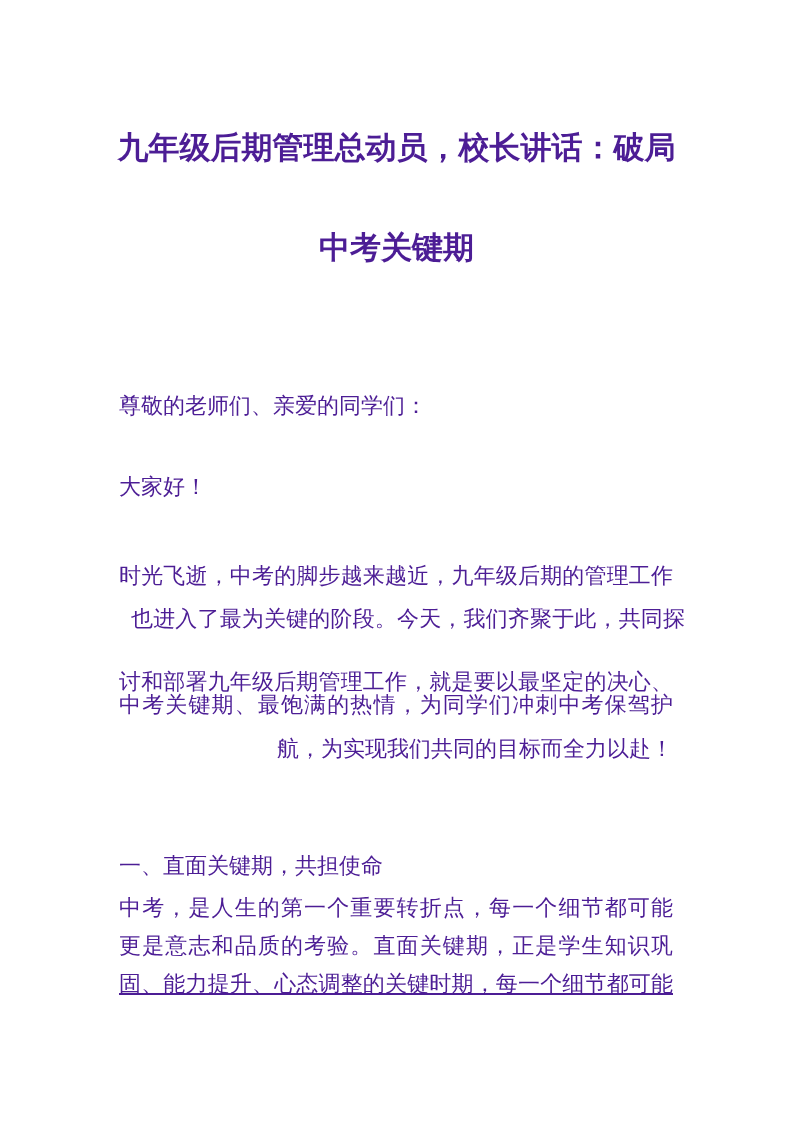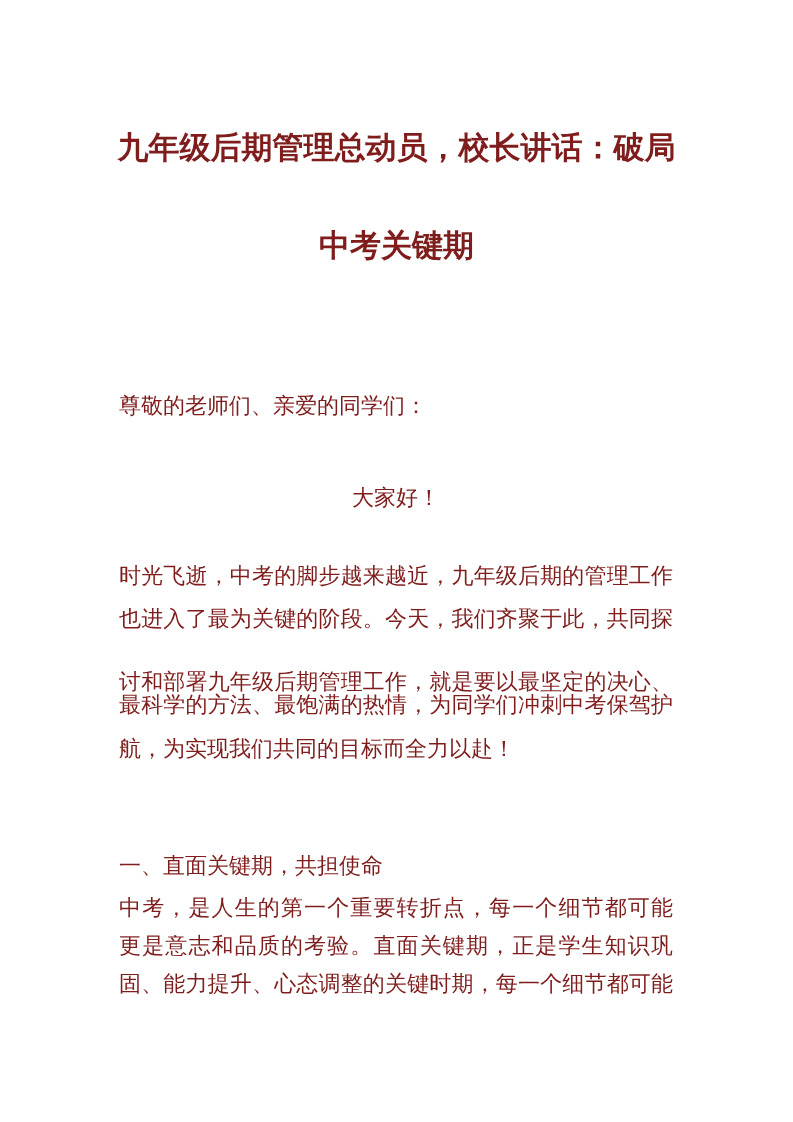--- a/index.html
+++ b/index.html
@@ -14,66 +14,66 @@
     color: #1a1a1a;
   }
   .line {
     position: absolute;
     left: 119px;
     width: 554px;
     height: 43px;
     font-size: 22px;
     line-height: 43px;
     white-space: nowrap;
-    color: #7f1d1d;
+    color: #4c1d95;
   }
   .just {
     white-space: normal;
     text-align: justify;
     text-align-last: justify;
   }
   .title-line {
     left: 0;
     width: 793px;
     text-align: center;
     font-weight: 700;
     font-size: 31px;
     height: 44px;
     line-height: 44px;
     white-space: nowrap;
   }
   .t1 { top: 126px; }
-  .t2 { top: 226px; font-family: Liberation Mono, monospace; }
+  .t2 { top: 226px; }
   .p-salutation { top: 384px; }
-  .p-greeting   { top: 476px; text-align: center; }
+  .p-greeting   { top: 465px; }
   .b1 { top: 554px; }
-  .b2 { top: 597px; }
+  .b2 { top: 597px; margin-left: 12px; }
   .b3 { top: 660px; }
   .b4 { top: 683px; }
-  .b5 { top: 727px; }
+  .b5 { top: 727px; text-align: right; }
   .section-heading { top: 844px; }
   .c1 { top: 889px; height: 38px; line-height: 38px; }
   .c2 { top: 927px; height: 38px; line-height: 38px; }
-  .c3 { top: 965px; height: 38px; line-height: 38px; }
+  .c3 { top: 965px; height: 38px; line-height: 38px; text-decoration: underline; }
 </style>
 </head>
 <body>
 
 <div class="page">
 
   <div class="line title-line t1">九年级后期管理总动员，校长讲话：破局</div>
   <div class="line title-line t2">中考关键期</div>
 
   <div class="line p-salutation">尊敬的老师们、亲爱的同学们：</div>
   <div class="line p-greeting">大家好！</div>
 
   <div class="line just b1">时光飞逝，中考的脚步越来越近，九年级后期的管理工作</div>
   <div class="line just b2">也进入了最为关键的阶段。今天，我们齐聚于此，共同探</div>
   <div class="line just b3">讨和部署九年级后期管理工作，就是要以最坚定的决心、</div>
-  <div class="line just b4">最科学的方法、最饱满的热情，为同学们冲刺中考保驾护</div>
+  <div class="line just b4">中考关键期、最饱满的热情，为同学们冲刺中考保驾护</div>
   <div class="line b5">航，为实现我们共同的目标而全力以赴！</div>
 
   <div class="line section-heading">一、直面关键期，共担使命</div>
 
   <div class="line just c1">中考，是人生的第一个重要转折点，每一个细节都可能</div>
   <div class="line just c2">更是意志和品质的考验。直面关键期，正是学生知识巩</div>
   <div class="line just c3">固、能力提升、心态调整的关键时期，每一个细节都可能</div>
 
 </div>
 

